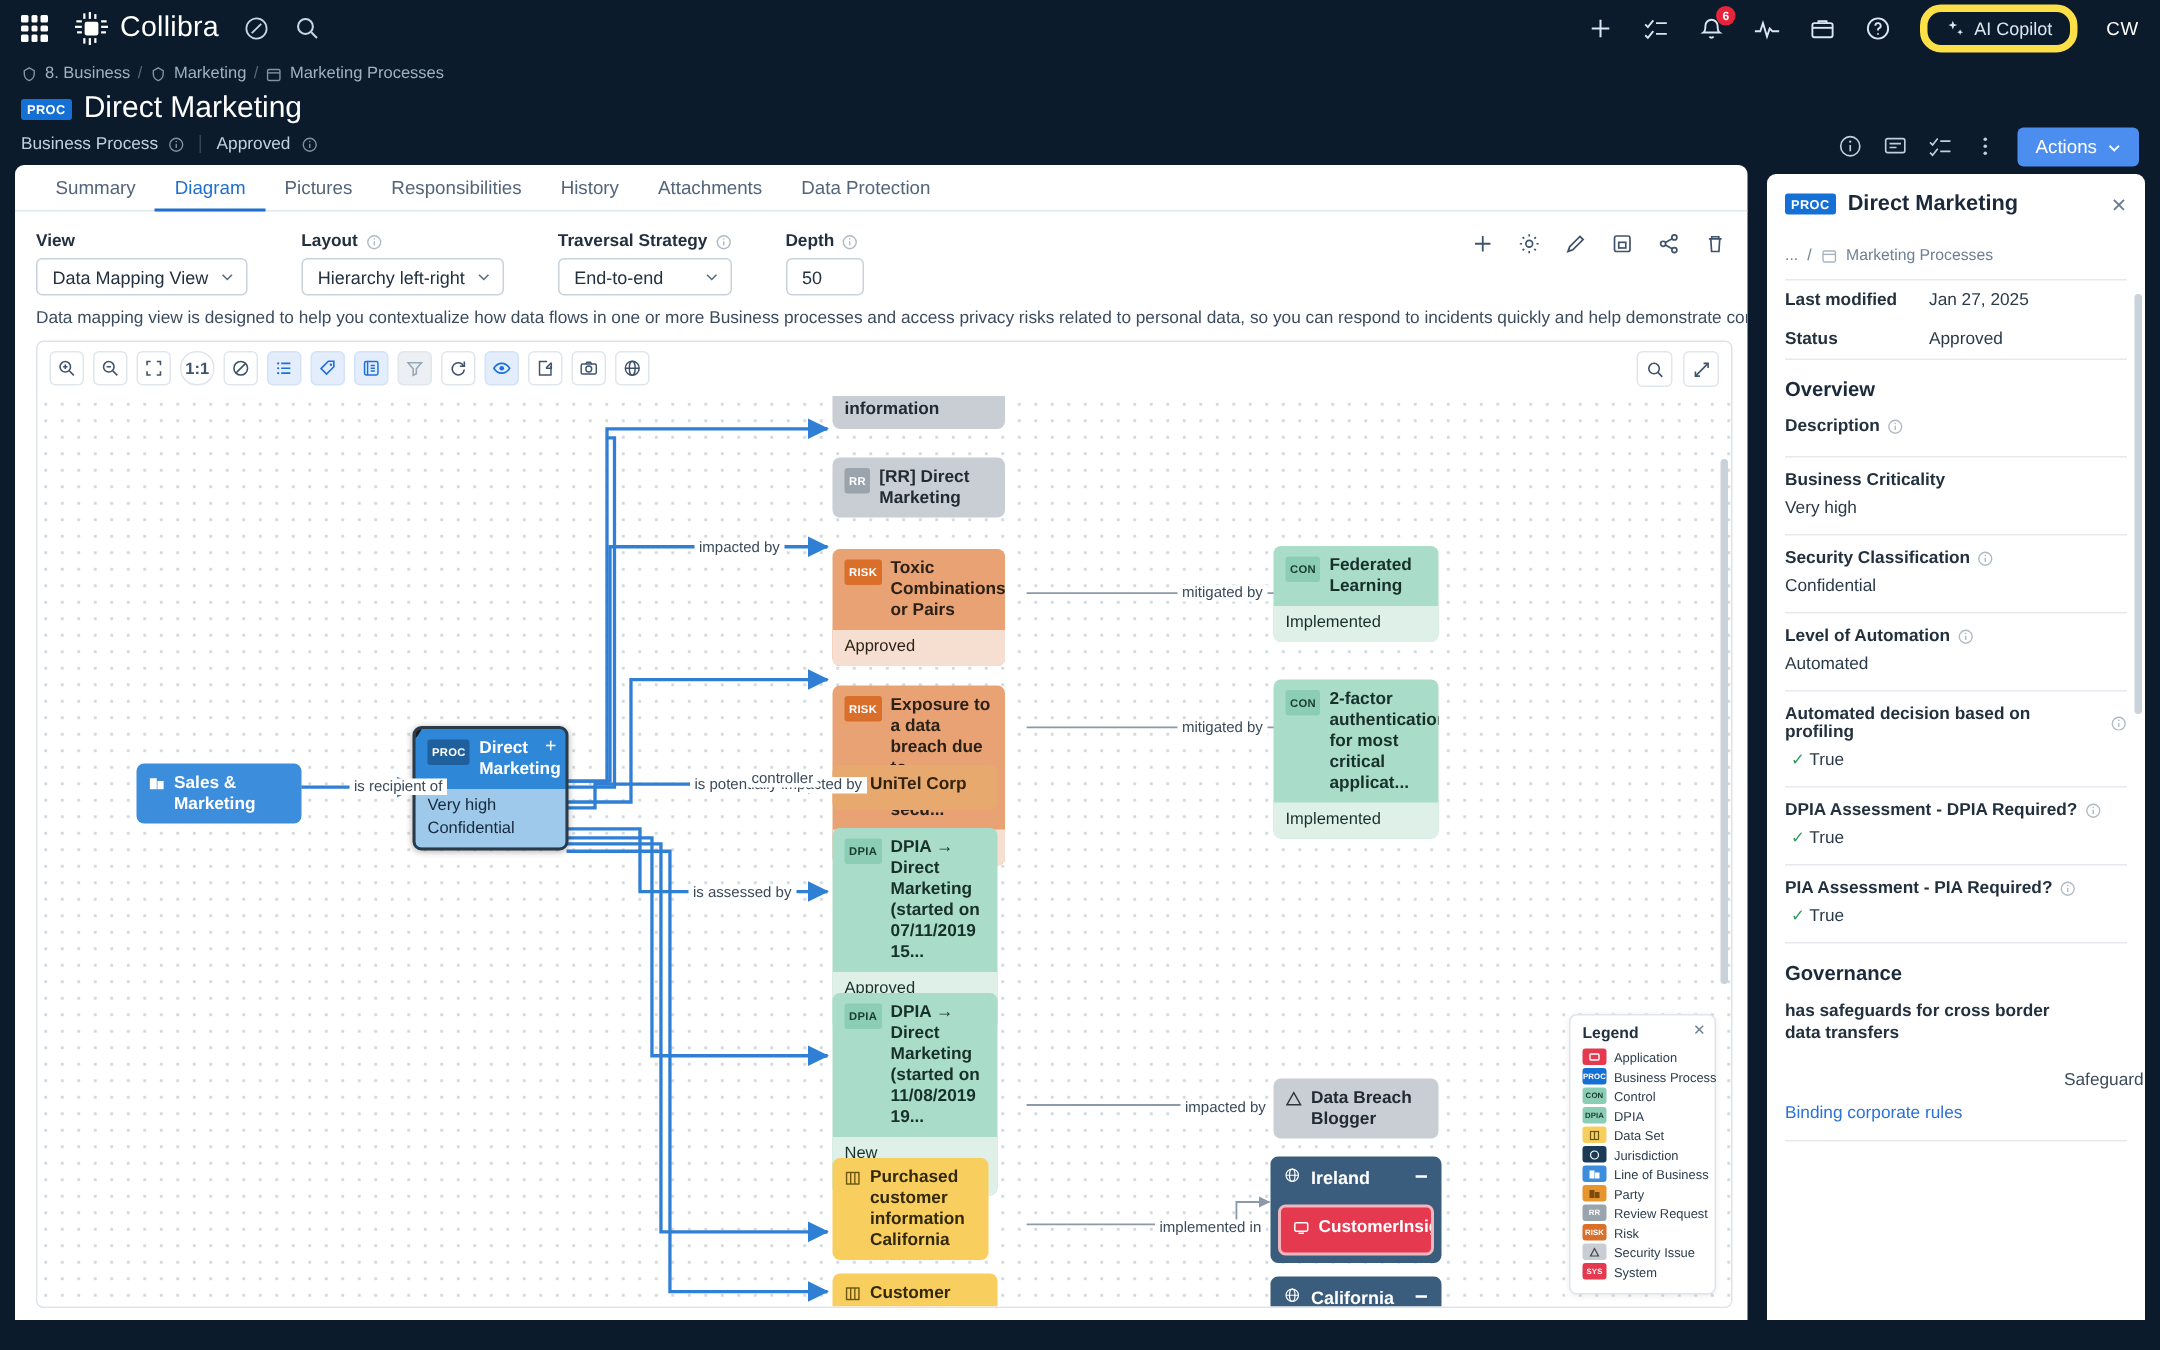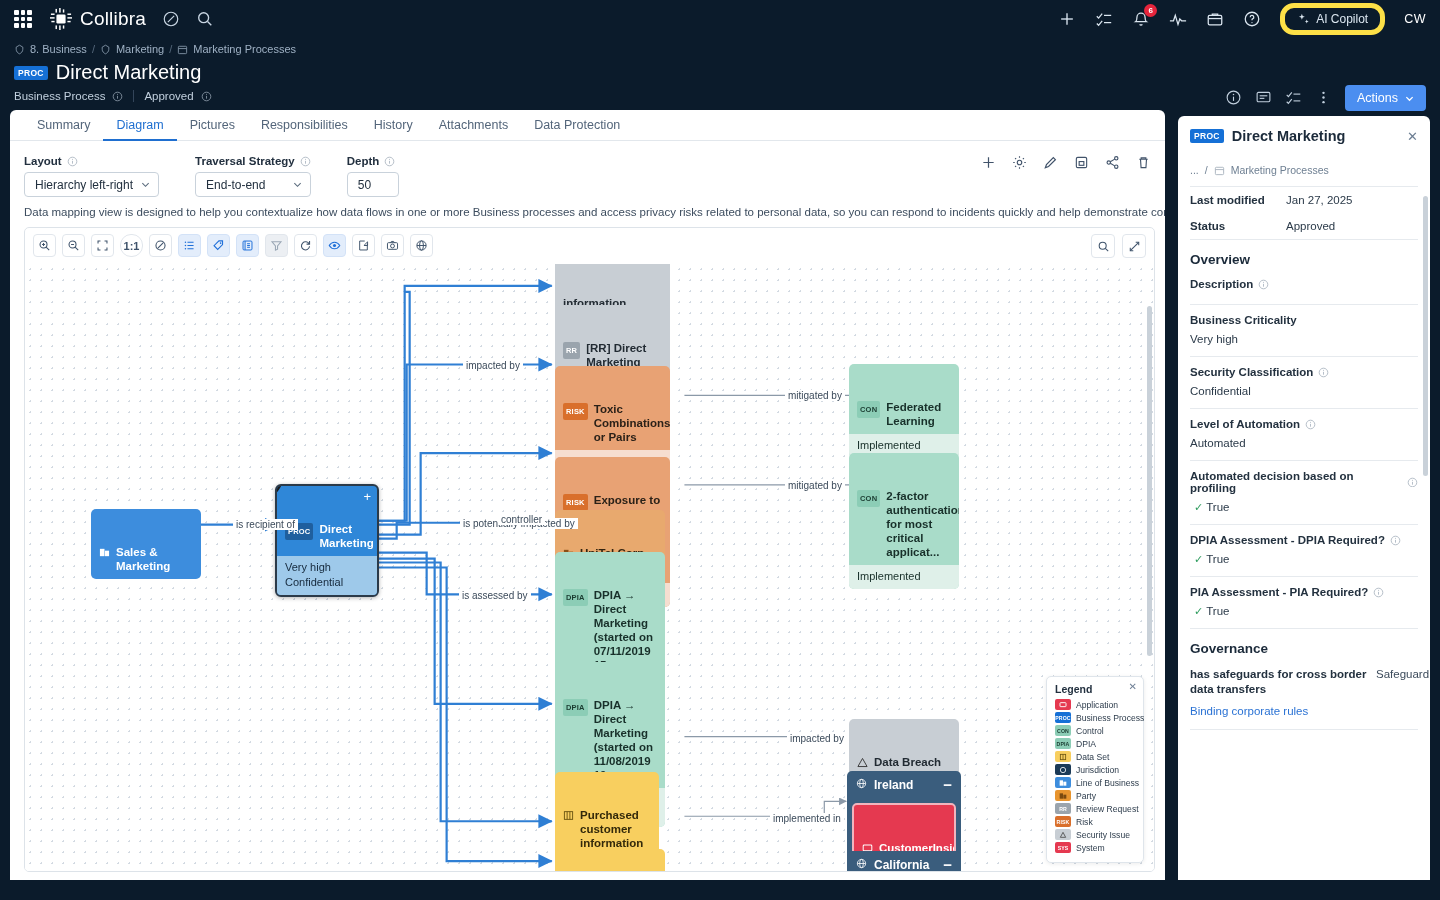--- a/index.html
+++ b/index.html
@@ -99,21 +99,21 @@
   .tb-btn.txt { font-size:11px; font-weight:bold; color:#3f536b;border-radius:11px; }
   .tb-right { position:absolute; right:8px; top:6px; display:flex; gap:7px; }
   .tb-right .tb-btn { width:24px; height:24px; }
 
   .canvas { position:absolute; left:0; top:36px; right:0; bottom:0; overflow:hidden;
     background-image:radial-gradient(#d3dae2 1px, transparent 1px);
     background-size:11px 11px; background-color:#fff; }
 
   
   .node { position:absolute; border-radius:5px; font-size:11.5px; line-height:14px; overflow:hidden; }
-  .node .hdr { display:flex; gap:6px; padding:6px 8px; align-items:flex-start;margin-top:30px; }
+  .node .hdr { display:flex; gap:6px; padding:6px 8px; align-items:flex-start; }
   .node .ntag {
     font-size:7.5px; font-weight:bold; padding:1.5px 3px; border-radius:2px; flex:none;
     margin-top:1px; letter-spacing:.2px;
   }
   .node .ntitle { font-weight:bold; }
   .node .ftr { padding:4px 8px 5px 8px; font-size:11px; }
   .node .ftr div { line-height:15px; }
 
   .n-grey  { background:#c8ced4; color:#222b33; }
   .n-grey .ntag { background:#9aa4ad; color:#fff; }
@@ -177,21 +177,21 @@
   .kv .k { width:96px; font-weight:bold; color:#23313f; }
   .kv .v { color:#2b3a49; }
   .sect-title { font-size:13.5px; font-weight:bold; color:#1b2a3a; margin:12px 0 9px 0; }
   .fld { padding:2px 0 9px 0; }
   .fld-label { font-size:11.5px; font-weight:bold; color:#23313f; display:flex; align-items:center; gap:5px; margin-bottom:5px; }
   .fld-val { font-size:11.5px; color:#2b3a49; line-height:16px; }
   .check { color:#2e9c5e; font-size:11px; margin-right:3px; }
   .link { color:#2a72d4; font-size:11.5px; cursor:pointer; line-height:17px; display:block; }
   .gov-row { display:flex; justify-content:space-between; gap:6px; }
   .gov-row b { font-size:11.5px; color:#23313f; line-height:15px; }
-  .gov-type { font-size:11.5px; color:#3c4b5b; width:42px; line-height:15px; }
+  .gov-type { font-size:11.5px; color:#3c4b5b; width:42px; line-height:15px;margin-top:46px; }
   .rp-scroll { position:absolute; right:2px; top:46px; width:5px; height:280px; background:#c9d1d9; border-radius:3px; }
   .mini-ico { width:11px; height:11px; opacity:.6; }
 </style>
 </head>
 <body>
 
 <div class="topnav">
   <div class="grid-icon">
     <i></i>
       <i></i>
@@ -385,20 +385,29 @@
     <div class="tab">Summary</div>
     <div class="tab active">Diagram</div>
     <div class="tab">Pictures</div>
     <div class="tab">Responsibilities</div>
     <div class="tab">History</div>
     <div class="tab">Attachments</div>
     <div class="tab">Data Protection</div>
   </div>
 
   <div class="controls">
+    <div class="ctrl">
+      <div class="ctrl-label">View</div>
+      <div class="select">
+        <span>Data Mapping View</span>
+        <svg class="chev" viewBox="0 0 10 10" fill="none" stroke="#5a6b7d" stroke-width="1.2">
+            <polyline points="1.5,3.5 5,7 8.5,3.5"></polyline>
+          </svg>
+      </div>
+    </div>
     <div class="ctrl">
       <div class="ctrl-label">
         <span>Layout</span>
         <span class="mini-ico">
           <svg viewBox="0 0 12 12" fill="none" stroke="#7b8b9c" stroke-width="1">
               <circle cx="6" cy="6" r="4.7"></circle>
               <line x1="6" y1="5.3" x2="6" y2="8.4"></line>
               <circle cx="6" cy="3.6" r=".6" fill="#7b8b9c" stroke="none"></circle>
             </svg>
         </span>

